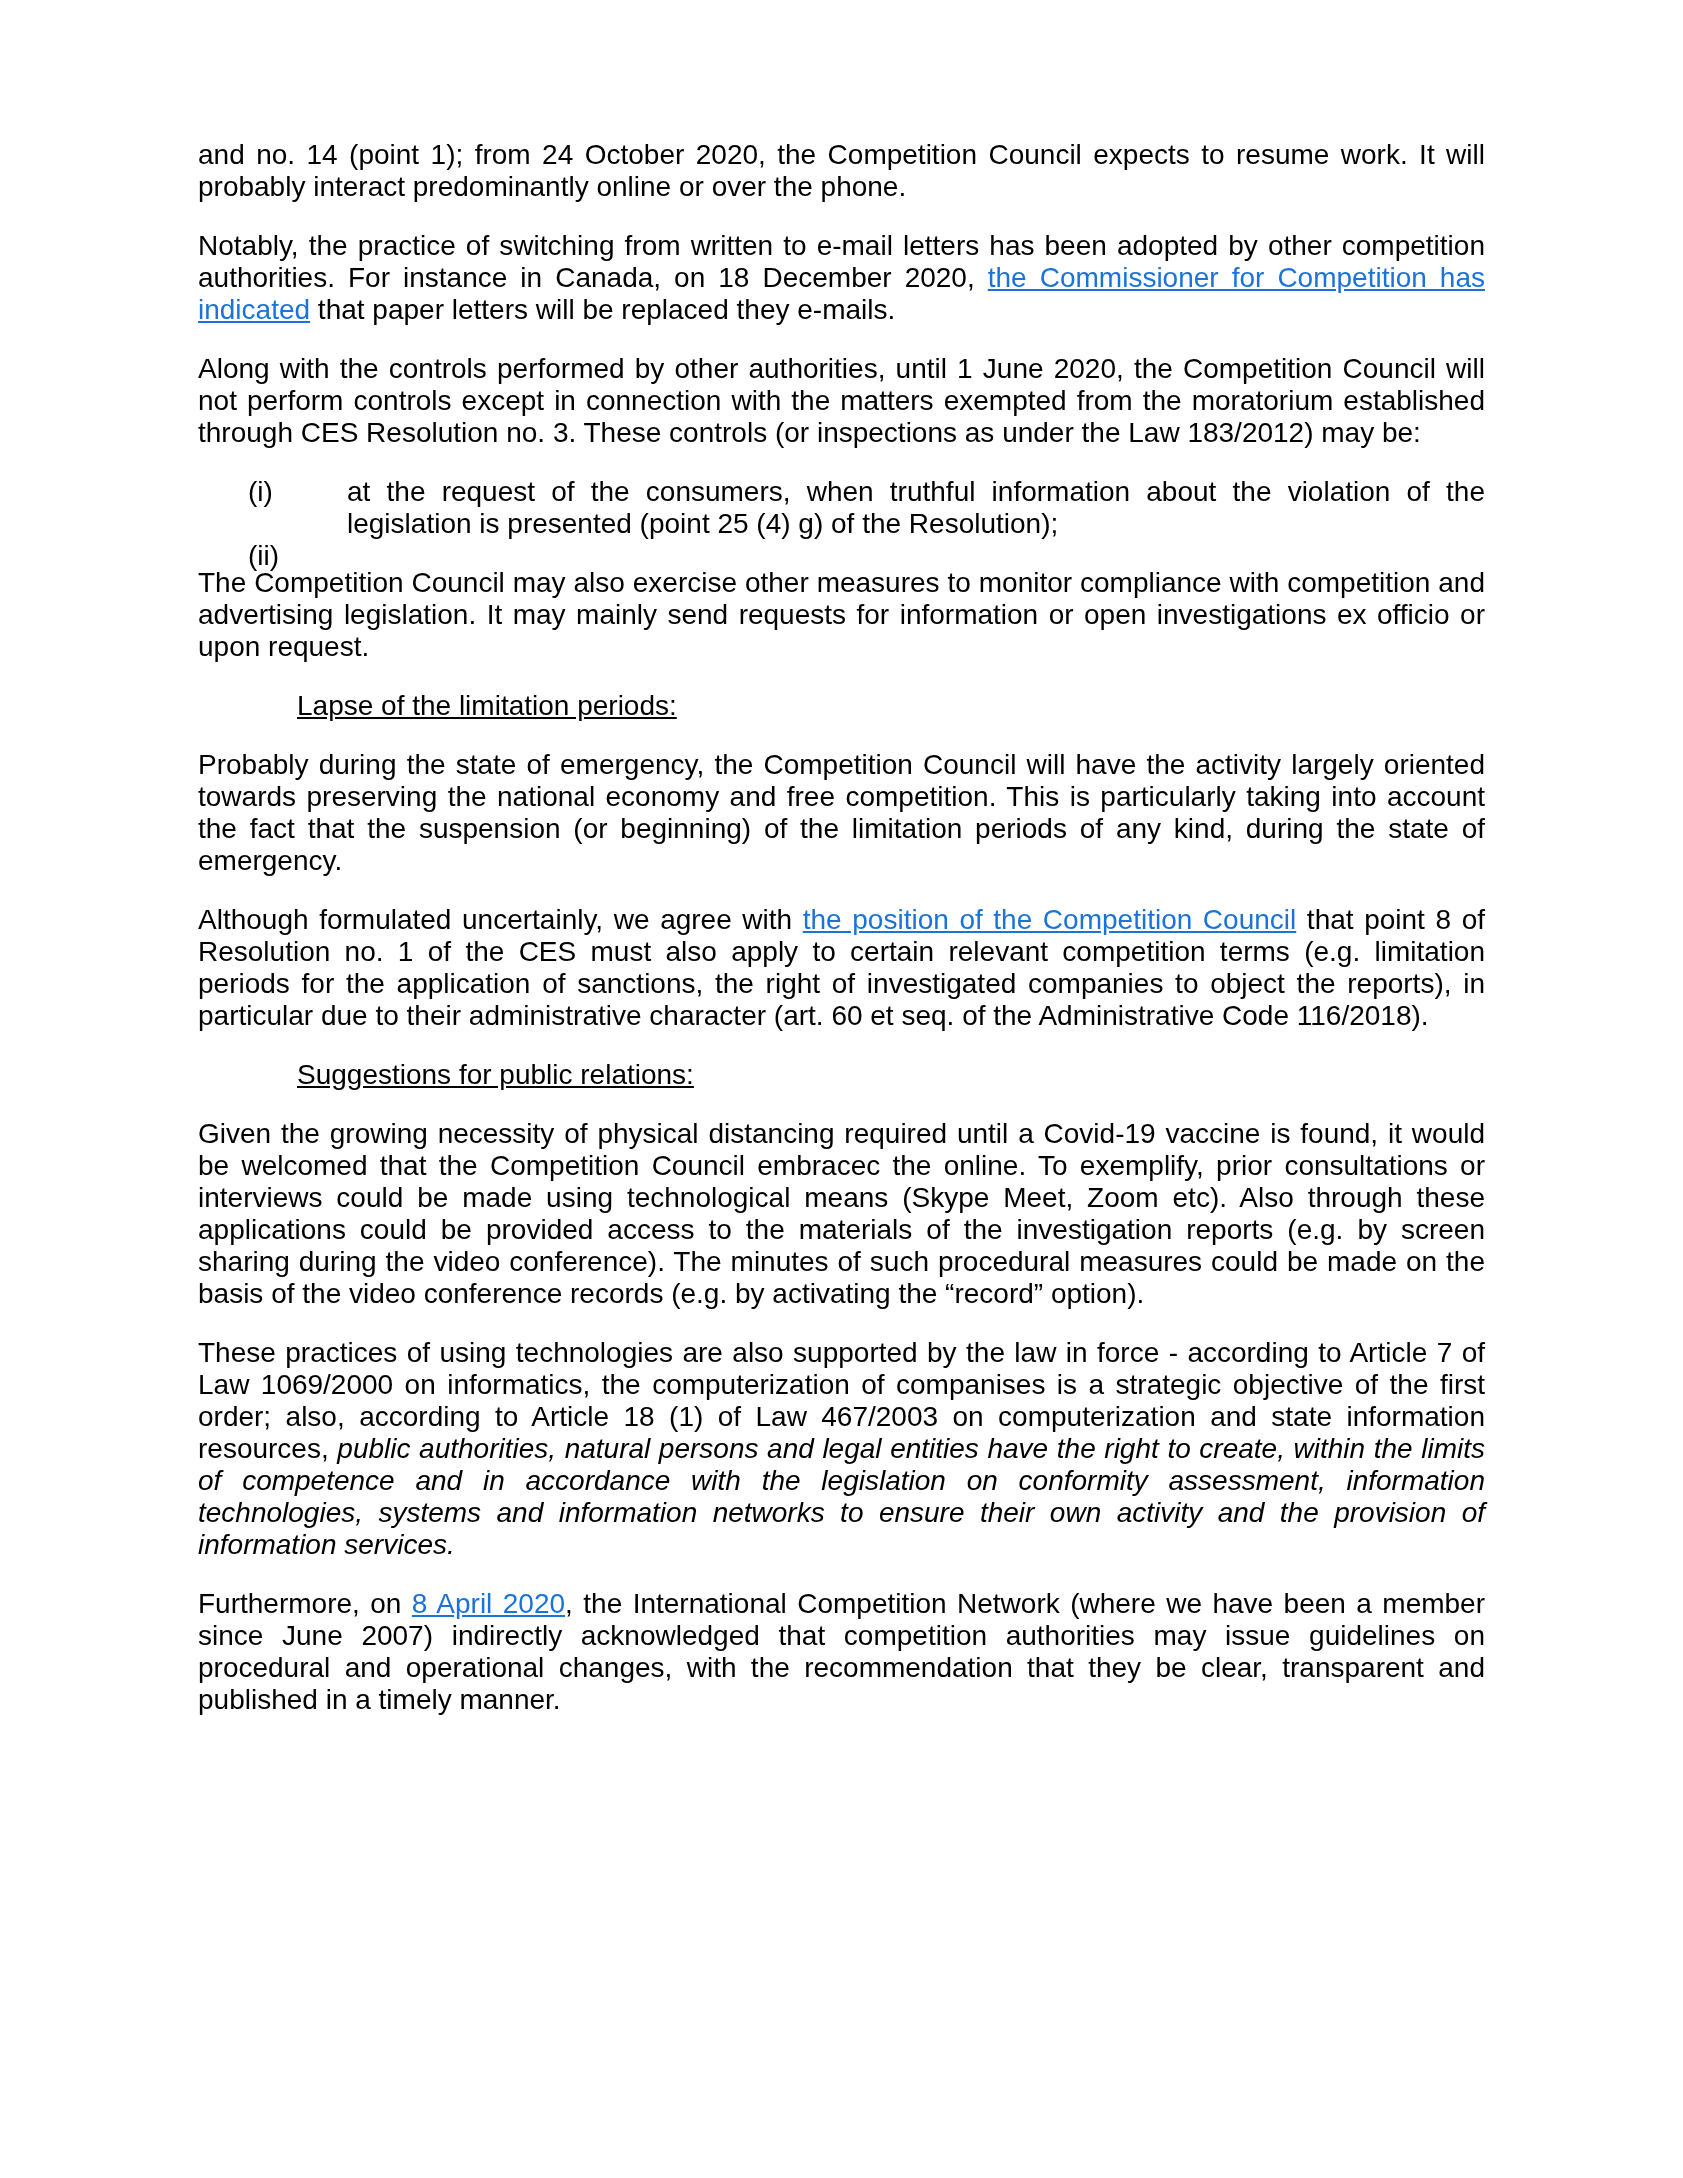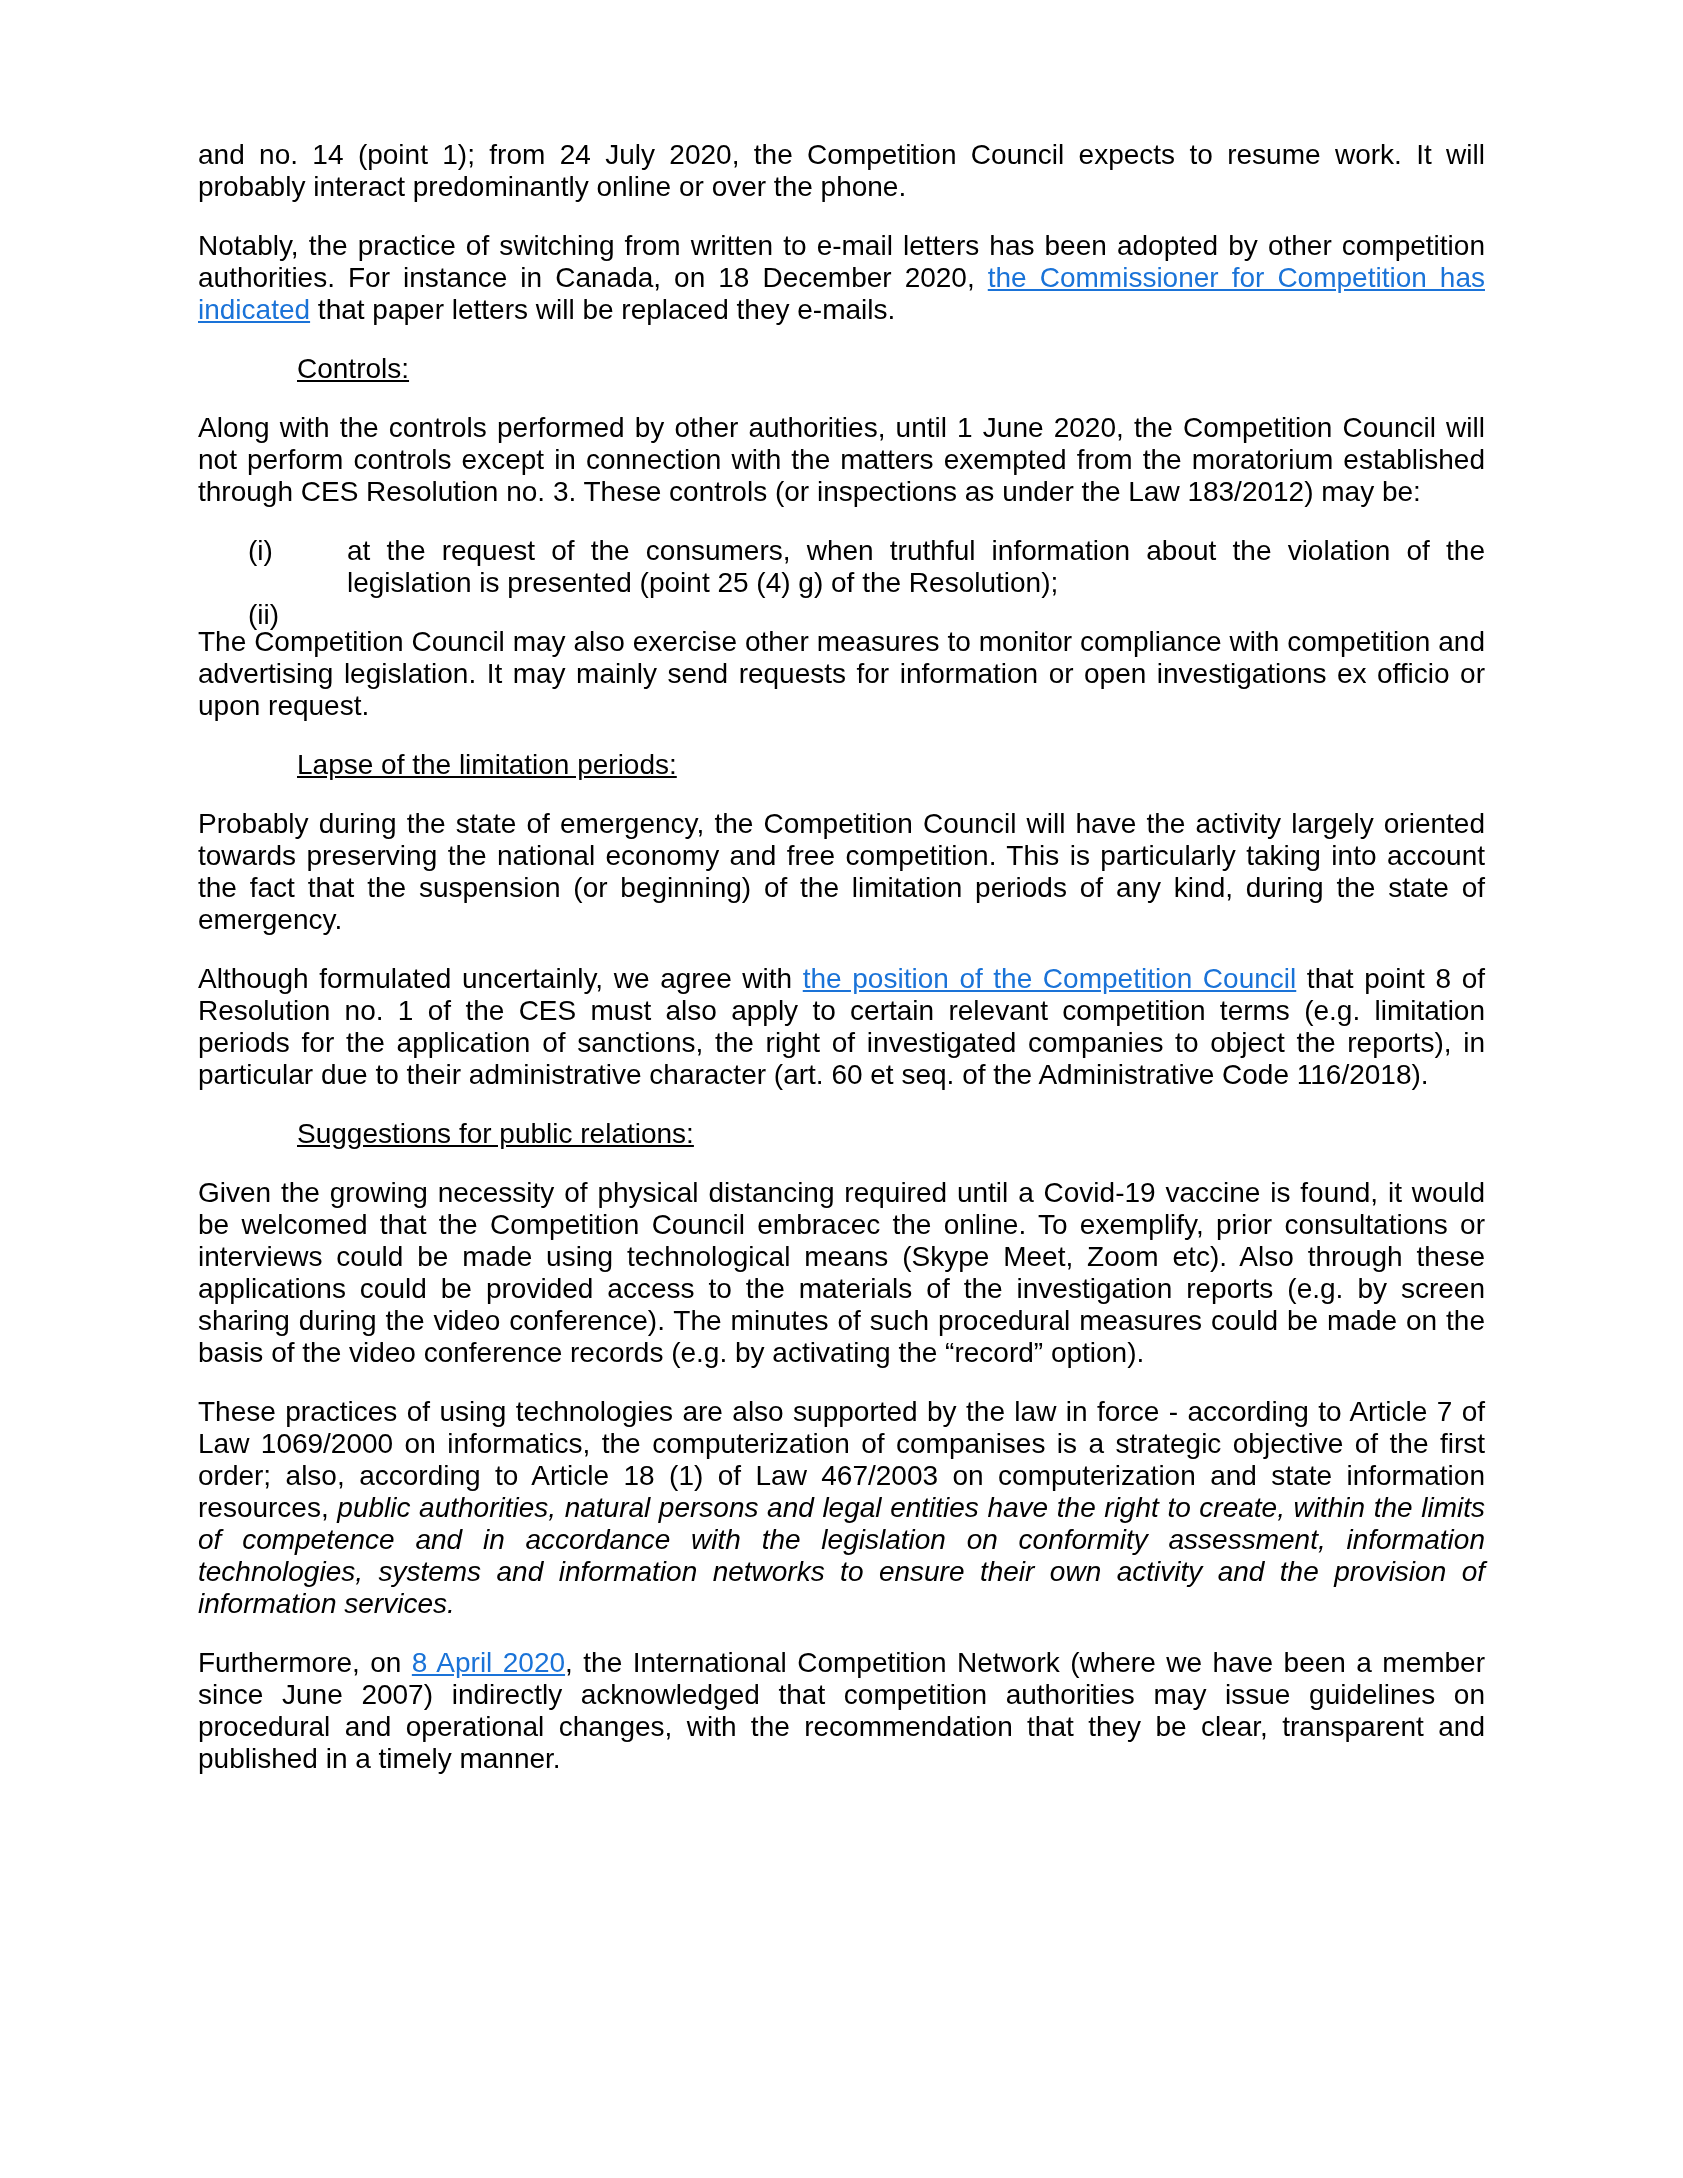--- a/index.html
+++ b/index.html
@@ -56,25 +56,24 @@
   .italic {
     font-style: italic;
   }
 </style>
 </head>
 <body style="background: rgb(255, 255, 255);">
 
 <div class="page">
   <div class="content" style="color: rgb(0, 0, 0);">
 
-    <p class="para"><span>and no. 14 (point 1); from 24 July 2020, the Competition Council expects to resume work. It will probably interact predominantly online or over the phone.</span></p>
+    <p class="para"><span>and no. 14 (point 1); from 24 October 2020, the Competition Council expects to resume work. It will probably interact predominantly online or over the phone.</span></p>
 
     <p class="para"><span>Notably, the practice of switching from written to e-mail letters has been adopted by other competition authorities.  For instance in Canada, on 18 December 2020, </span><a class="link" style="color: rgb(26, 115, 216);">the Commissioner for Competition has indicated</a><span> that paper letters will be replaced they e-mails.</span></p>
 
-    <p class="heading"><span class="heading-text">Controls:</span></p>
 
     <p class="para"><span>Along with the controls performed by other authorities, until 1 June 2020, the Competition Council will not perform controls except in connection with the matters exempted from the moratorium established through CES Resolution no. 3. These controls (or inspections as under the Law 183/2012) may be:</span></p>
 
     <div class="list">
       <div class="list-item">
         <span class="marker">(i)</span>
         <span>at the request of the consumers, when truthful information about the violation of the legislation is presented (point 25 (4) g) of the Resolution);</span>
       </div>
       <div class="list-item">
         <span class="marker">(ii)</span>

